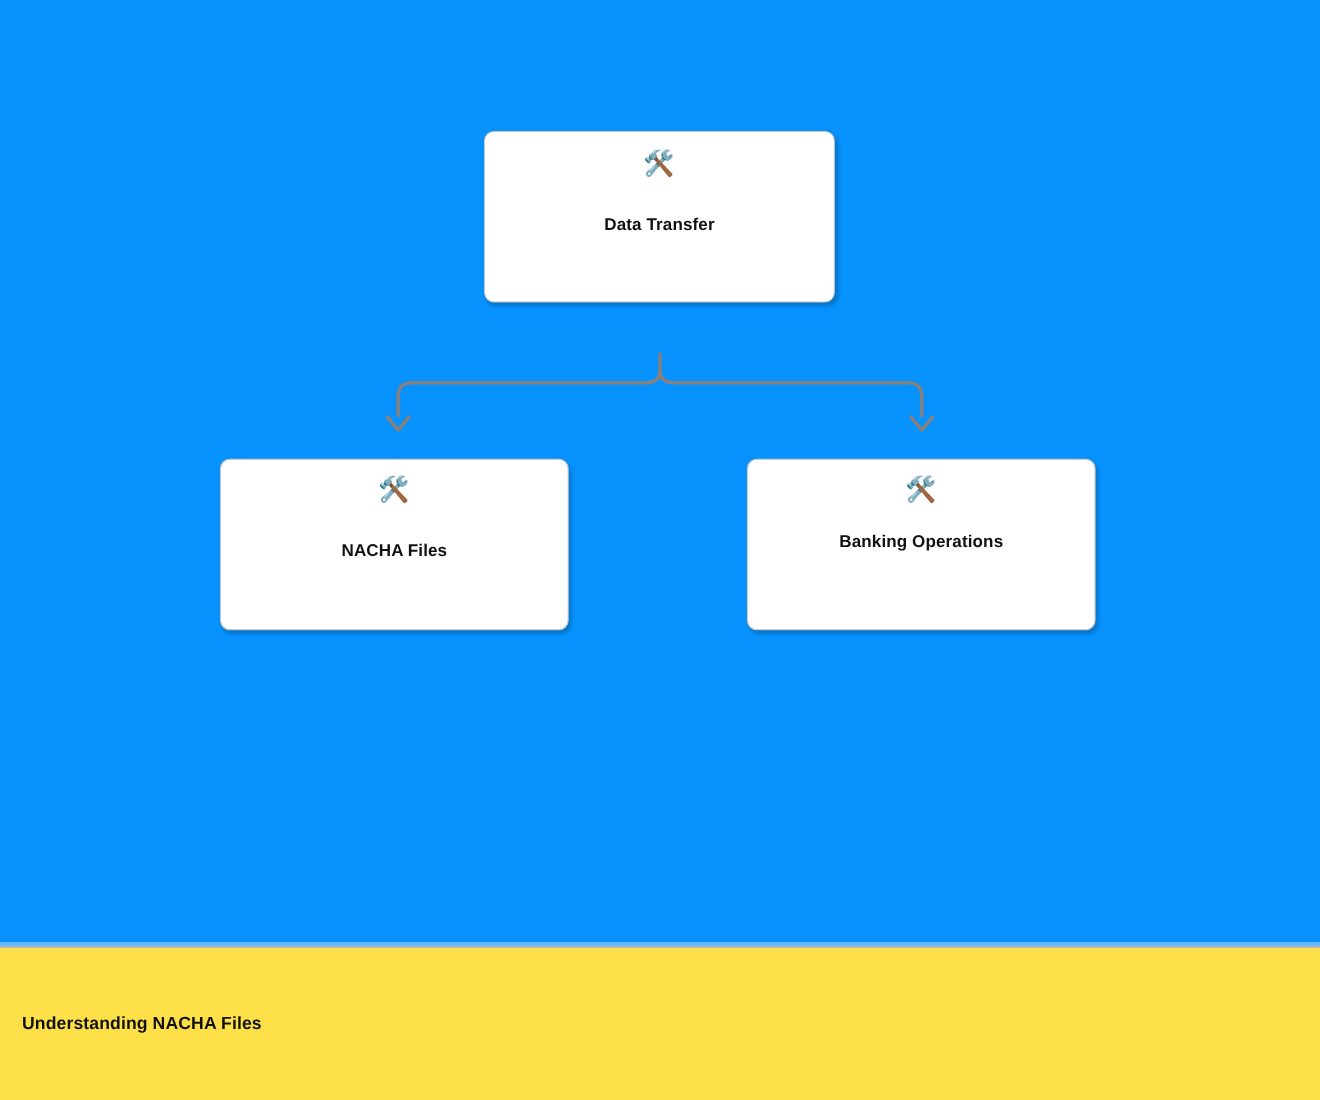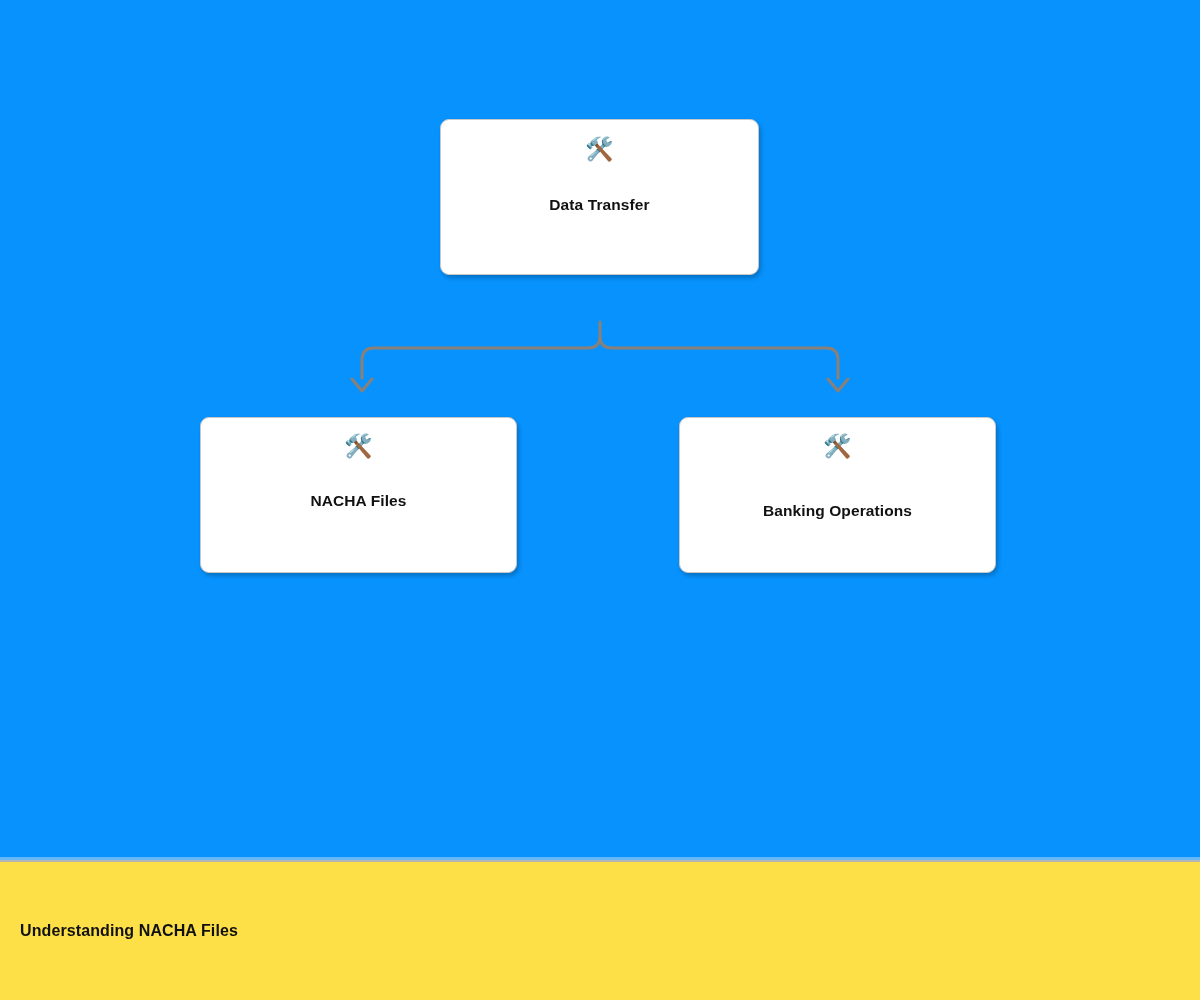--- a/index.html
+++ b/index.html
@@ -114,21 +114,21 @@
   #node-child-0 .node-label { margin-top: 34px; }
 
   
   #node-child-1 {
     left: 679px;
     top: 417px;
     width: 317px;
     height: 156px;
   }
   #node-child-1 .node-icon  { margin-top: 17px; }
-  #node-child-1 .node-label { margin-top: 44px; }
+  #node-child-1 .node-label { margin-top: 26px; }
 
   
   #caption-area {
     position: absolute;
     left: 0;
     top: 862px;
     width: 1200px;
     height: 138px;
     background: #fde047;
   }

